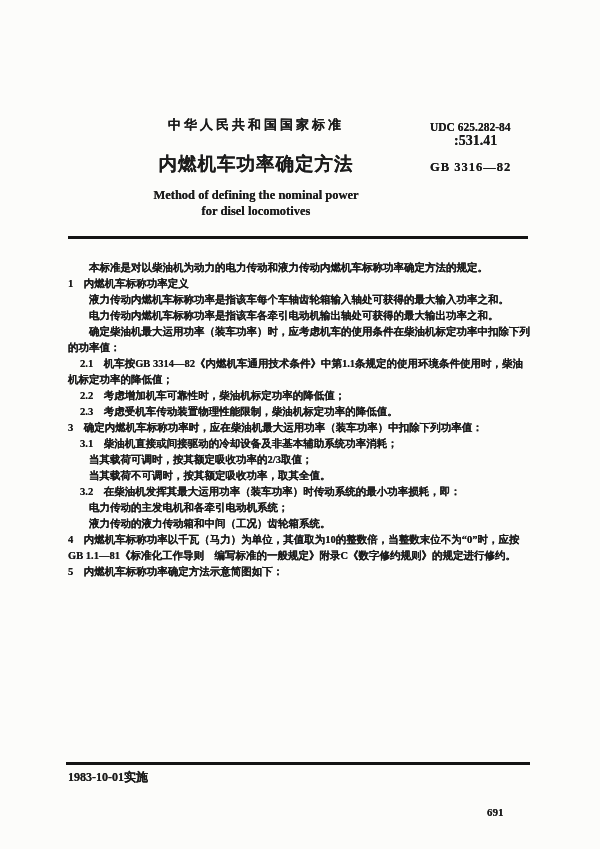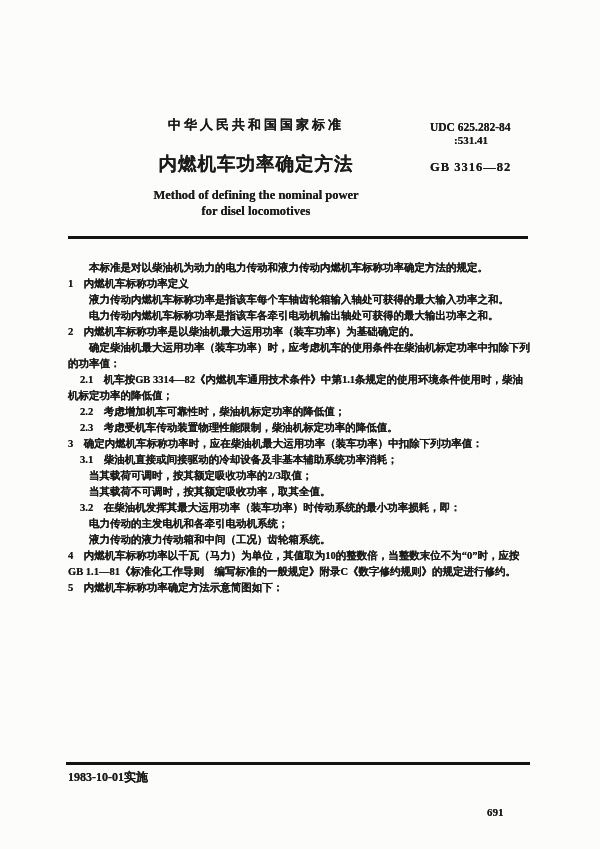--- a/index.html
+++ b/index.html
@@ -50,21 +50,21 @@
     left: 430px;
     top: 121px;
     font-weight: bold;
   }
   .udc-line1 {
     font-size: 11.5px;
     line-height: 13px;
     white-space: nowrap;
   }
   .udc-line2 {
-    font-size: 11px;
+    font-size: 14px;
     line-height: 13px;
     padding-left: 24px;
     white-space: nowrap;
   }
   .standard-no {
     margin-top: 13px;
     font-size: 12.5px;
     letter-spacing: 1px;
     white-space: nowrap;
   }
@@ -144,21 +144,20 @@
   </div>
 
   <div class="rule-top"></div>
 
   <div class="body-text">
 
   <div class="line ind2">本标准是对以柴油机为动力的电力传动和液力传动内燃机车标称功率确定方法的规定。</div>
       <div class="line ind0">1　内燃机车标称功率定义</div>
       <div class="line ind2">液力传动内燃机车标称功率是指该车每个车轴齿轮箱输入轴处可获得的最大输入功率之和。</div>
       <div class="line ind2">电力传动内燃机车标称功率是指该车各牵引电动机输出轴处可获得的最大输出功率之和。</div>
-      <div class="line ind0">2　内燃机车标称功率是以柴油机最大运用功率（装车功率）为基础确定的。</div>
       <div class="line ind2">确定柴油机最大运用功率（装车功率）时，应考虑机车的使用条件在柴油机标定功率中扣除下列</div>
       <div class="line ind0">的功率值：</div>
       <div class="line ind1">2.1　机车按GB 3314—82《内燃机车通用技术条件》中第1.1条规定的使用环境条件使用时，柴油</div>
       <div class="line ind0">机标定功率的降低值；</div>
       <div class="line ind1">2.2　考虑增加机车可靠性时，柴油机标定功率的降低值；</div>
       <div class="line ind1">2.3　考虑受机车传动装置物理性能限制，柴油机标定功率的降低值。</div>
       <div class="line ind0">3　确定内燃机车标称功率时，应在柴油机最大运用功率（装车功率）中扣除下列功率值：</div>
       <div class="line ind1">3.1　柴油机直接或间接驱动的冷却设备及非基本辅助系统功率消耗；</div>
       <div class="line ind2">当其载荷可调时，按其额定吸收功率的2/3取值；</div>
       <div class="line ind2">当其载荷不可调时，按其额定吸收功率，取其全值。</div>

